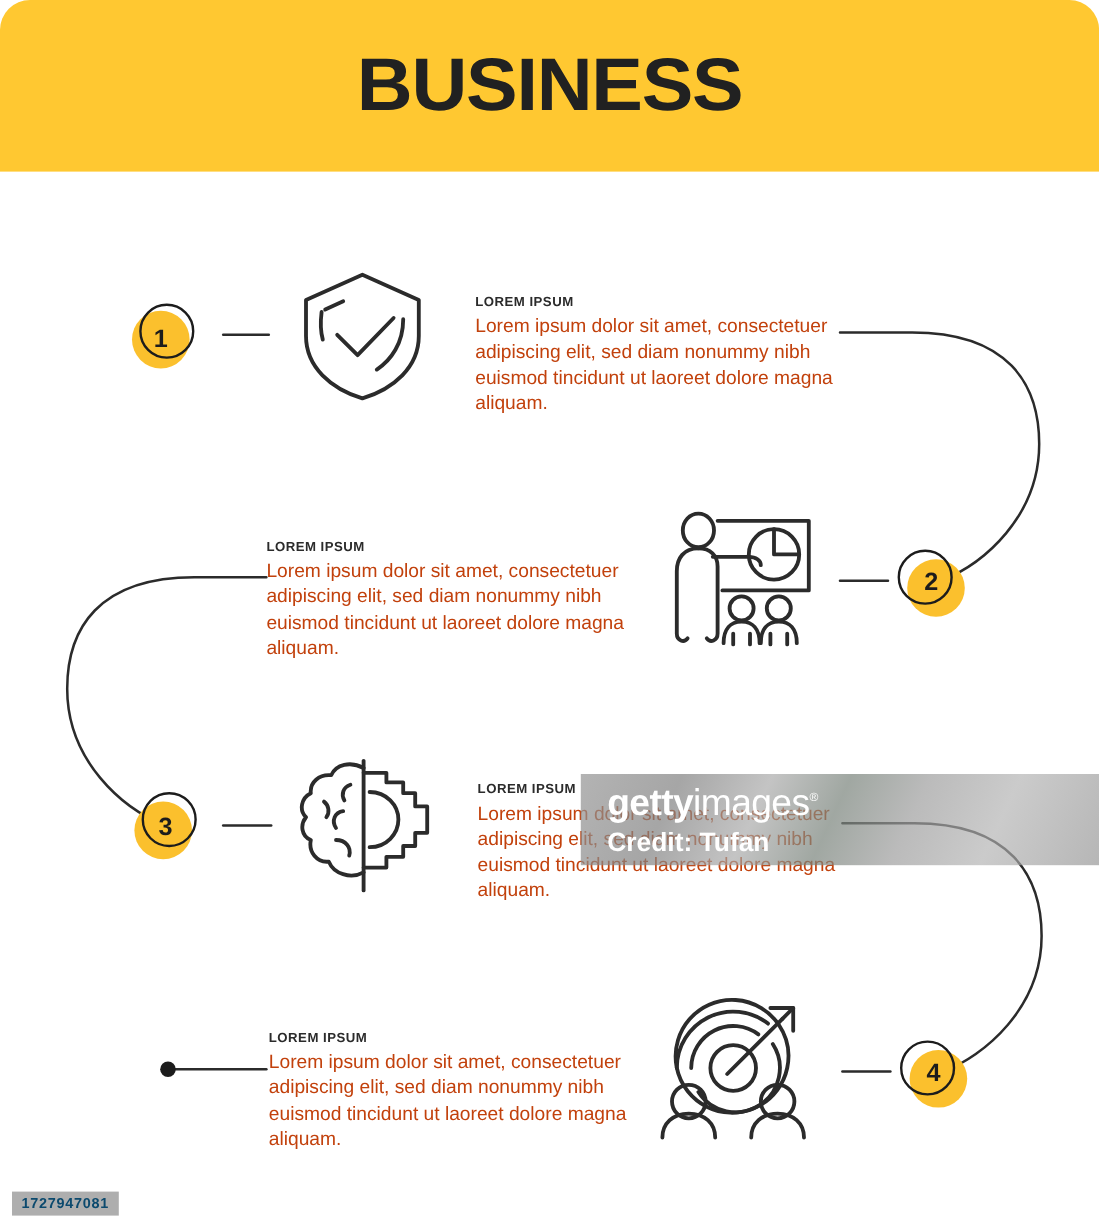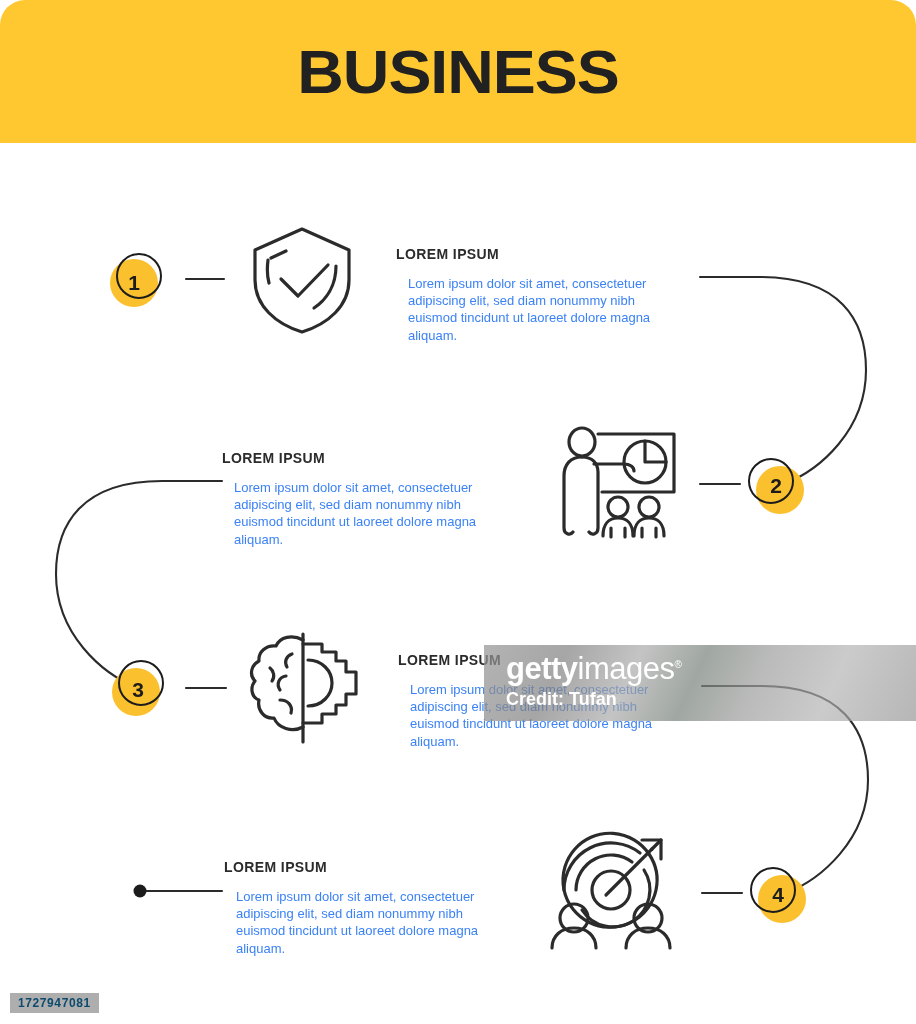--- a/index.html
+++ b/index.html
@@ -104,32 +104,32 @@
   .badge.b4 .disc { left: 8px; top: 8px; }
   .badge.b4 .ring { left: 0; top: 0px; }
   .badge.b4 .num  { left: 4px; top: 4px; }
 
   
   .textblock {
     position: absolute;
     width: 300px;
   }
   .tb-title {
-    font-size: 14px;
+    font-size: 11px;
     font-weight: bold;
     letter-spacing: 0.4px;
     color: #2b2b2b;
     margin: 0 0 3px 0;
     line-height: 1.2;
   }
   .tb-body {
-    font-size: 13px;
+    font-size: 16px;
     line-height: 1.33;
-    color: #3b82f6;
-    margin: 12px;
+    color: #c2410c;
+    margin: 0;
   }
 
   
   .icon {
     position: absolute;
   }
 
   
   .watermark {
     position: absolute;
@@ -159,21 +159,21 @@
   .wm-logo b { font-weight: bold; }
   .wm-logo span.light { font-weight: normal; }
   .wm-logo sup {
     font-size: 10px;
     vertical-align: super;
   }
   .wm-credit {
     position: absolute;
     left: 22px;
     top: 44px;
-    font-size: 18px;
+    font-size: 22px;
     font-weight: bold;
     color: #ffffff;
     white-space: nowrap;
   }
   .asset-id {
     position: absolute;
     left: 10px;
     top: 993px;
     background: rgba(160,160,160,0.85);
     color: #0c4a6e;

